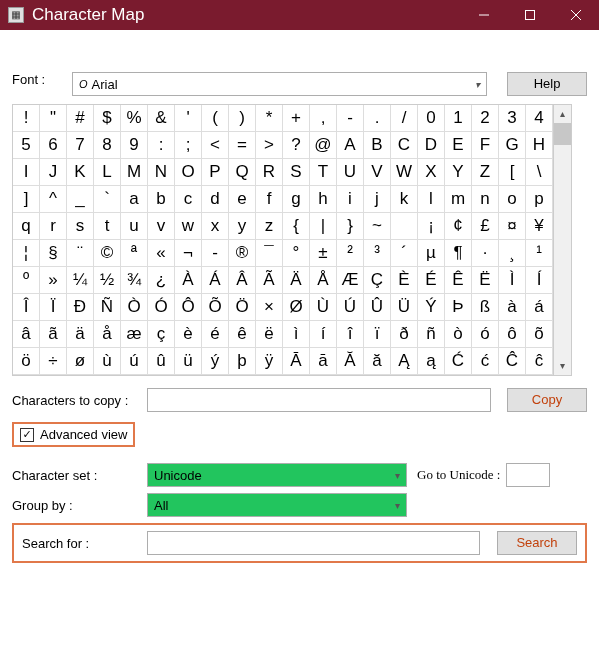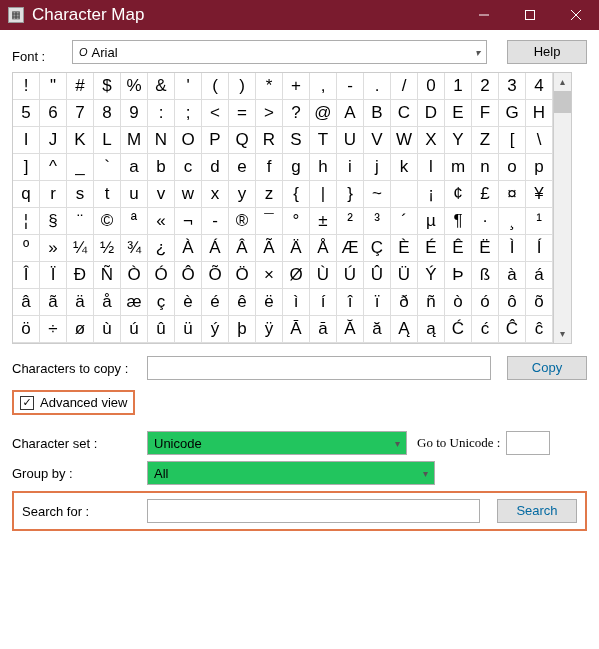--- a/index.html
+++ b/index.html
@@ -26,21 +26,21 @@
   .win-btn {
     width: 46px;
     height: 30px;
     display: flex;
     align-items: center;
     justify-content: center;
     color: #fff;
   }
   .win-btn svg { stroke:#fff; fill:none; }
   .content { padding: 10px 12px 4px 12px; }
-  .row { display: flex; align-items: flex-end; margin-bottom: 6px; }
+  .row { display: flex; align-items: flex-start; margin-bottom: 6px; margin-top: 32px; }
   .label { width: 60px; }
   .font-select {
     flex: 1;
     height: 24px;
     border: 1px solid #adadad;
     background: #fff;
     display: flex;
     align-items: center;
     padding: 0 6px;
     font-style: italic;
@@ -116,21 +116,21 @@
     width: 80px;
     height:24px;
     background:#e1e1e1;
     border:1px solid #adadad;
     text-align:center;
     line-height:22px;
     cursor:pointer;
     margin-left:6px;
   }
   .btn.primary { border:1.5px solid #0a5aa0; }
-  .btn.disabled { color:#0369a1; }
+  .btn.disabled { color:#c2410c; }
   .highlight {
     border:2.5px solid #e1784a;
     padding:3px 6px;
     display:inline-flex;
     align-items:center;
     margin:4px 0 10px 0;
   }
   .checkbox {
     width:14px; height:14px;
     border:1px solid #333;
@@ -436,21 +436,21 @@
     <div class="sel" style="width:260px">
       <span>Unicode</span>
       <span class="chev">▾</span>
     </div>
     <div class="marginL">Go to Unicode :</div>
     <div class="small-input"></div>
   </div>
 
   <div class="row2">
     <div class="lbl-wide">Group by :</div>
-    <div class="sel" style="width:288px">
+    <div class="sel" style="width:260px">
       <span>All</span>
       <span class="chev">▾</span>
     </div>
   </div>
 
   <div class="search-row">
     <div style="width:125px">Search for :</div>
     <div class="search-input"></div>
     <div class="btn disabled" style="margin-left:17px">Search</div>
   </div>

